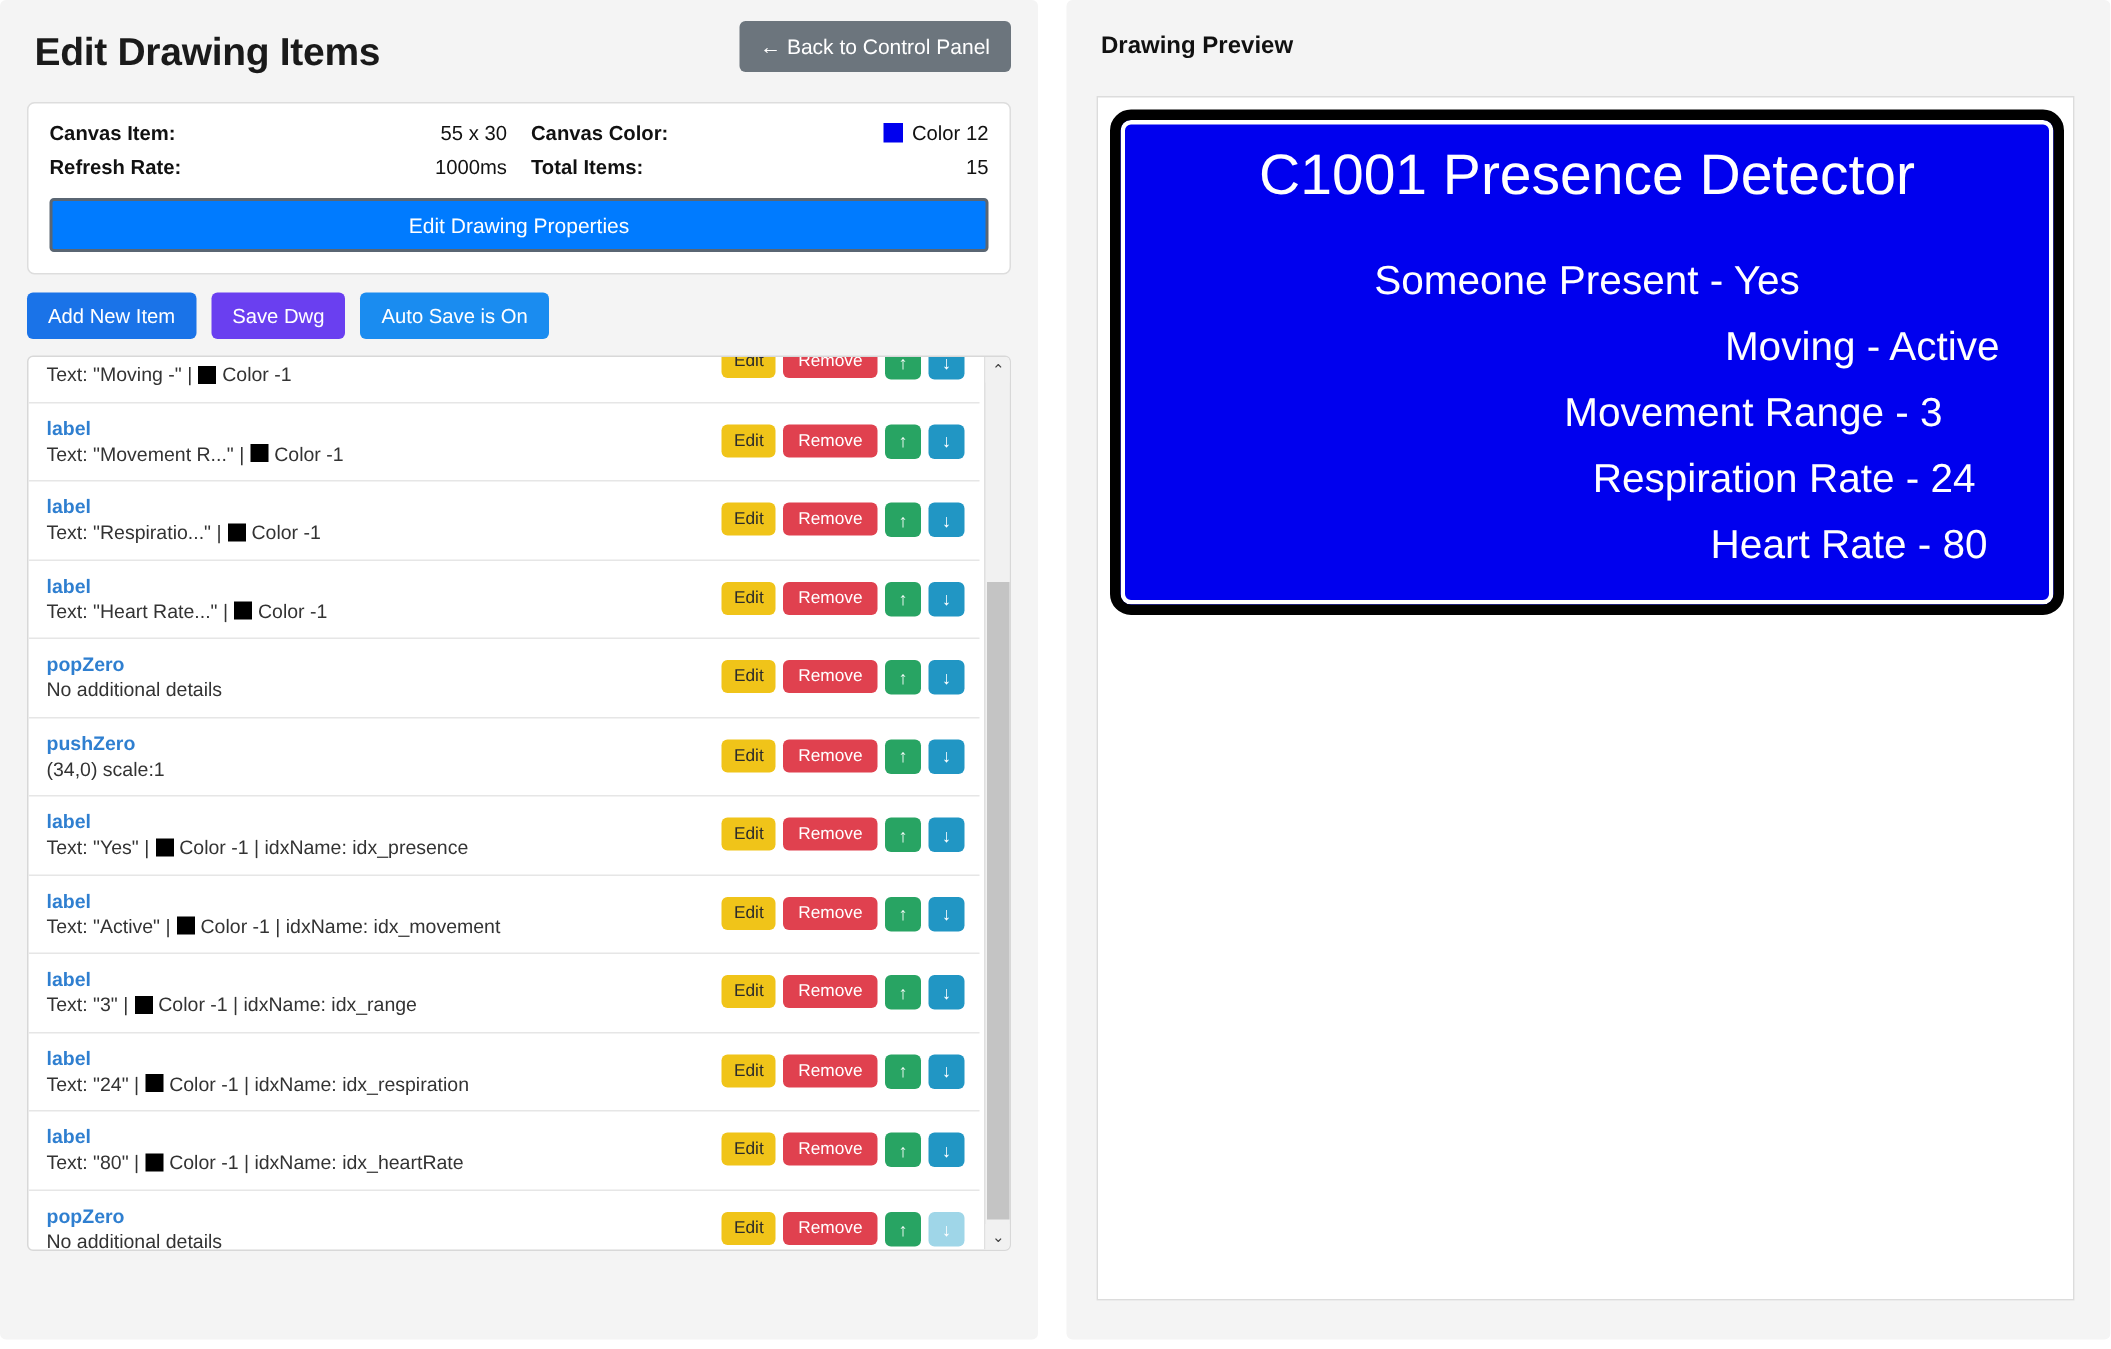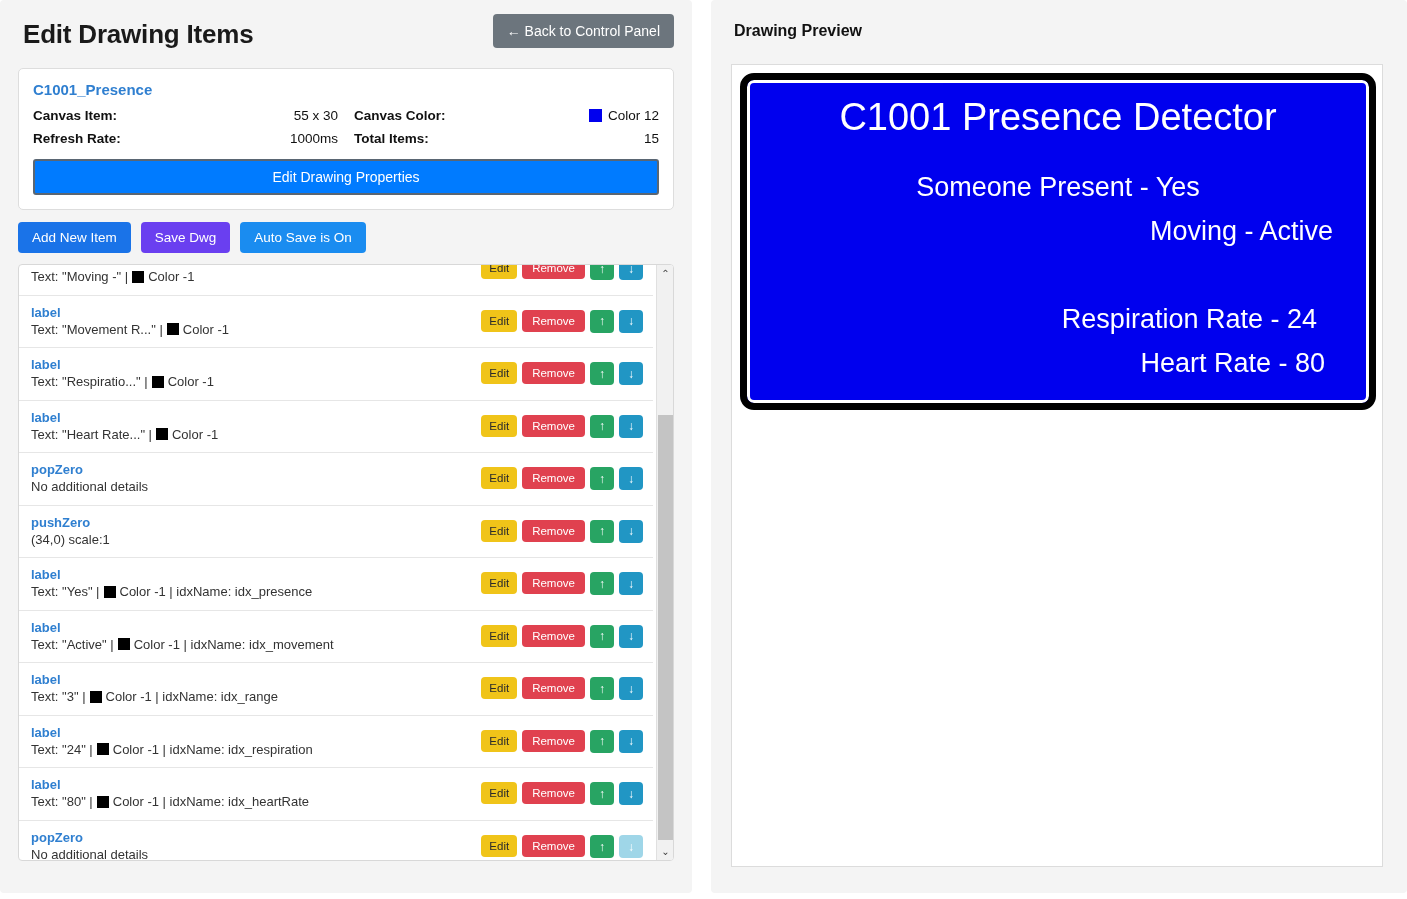--- a/index.html
+++ b/index.html
@@ -280,21 +280,20 @@
 <div id="app">
 
   <div class="left-panel">
 
     <div class="header-row">
       <div class="page-title">Edit Drawing Items</div>
       <button class="back-btn">← Back to Control Panel</button>
     </div>
 
     <div class="info-card">
-      <div class="dwg-name">C1001_Presence</div>
 
       <div class="info-grid">
         <div class="info-cell">
           <span class="info-label">Canvas Item:</span>
           <span class="info-value">55 x 30</span>
         </div>
         <div class="info-cell right">
           <span class="info-label">Canvas Color:</span>
           <span class="swatch-wrap">
             <span class="swatch"></span>
@@ -518,19 +517,20 @@
     </div>
   </div>
 
   <div class="right-panel">
     <div class="preview-title">Drawing Preview</div>
     <div class="preview-surface">
       <div class="canvas">
         <div class="cv-line cv-title">C1001 Presence Detector</div>
         <div class="cv-line cv-body cv-l1">Someone Present - Yes</div>
         <div class="cv-line cv-body cv-l2">Moving - Active</div>
+        <div class="cv-line cv-body cv-l3">Movement Range - 3</div>
         <div class="cv-line cv-body cv-l4">Respiration Rate - 24</div>
         <div class="cv-line cv-body cv-l5">Heart Rate - 80</div>
       </div>
     </div>
   </div>
 
 </div>
 
 </body></html>

